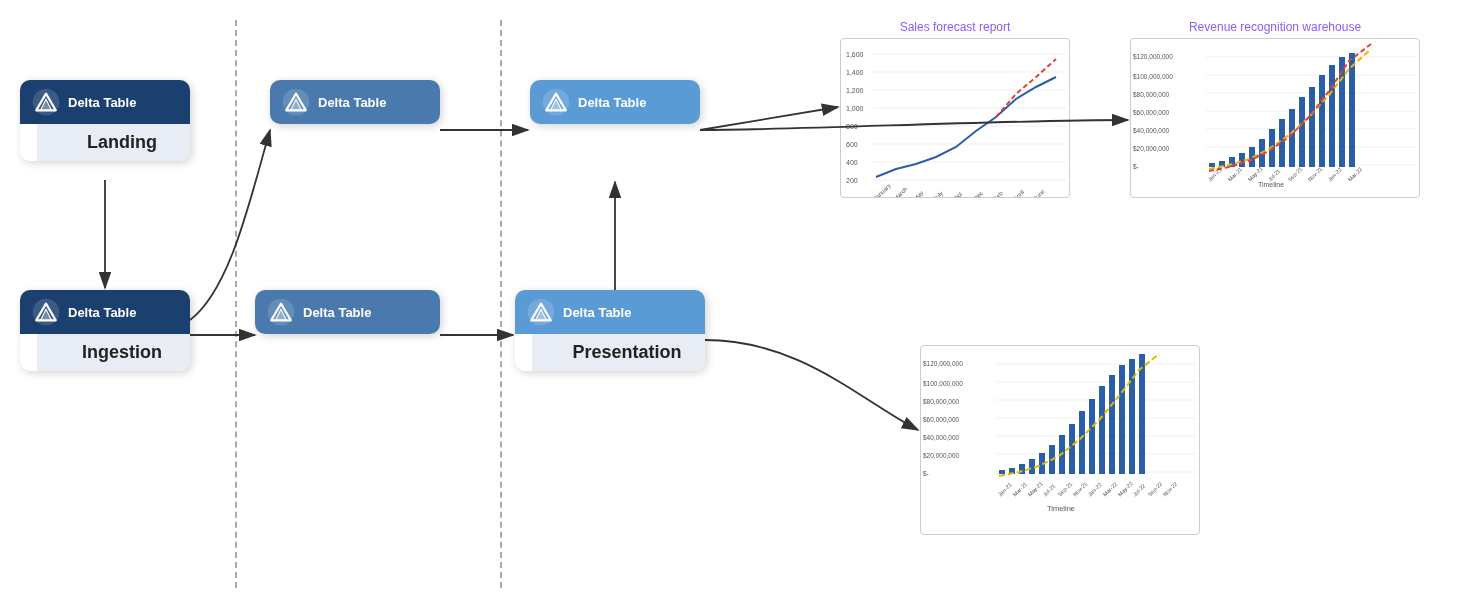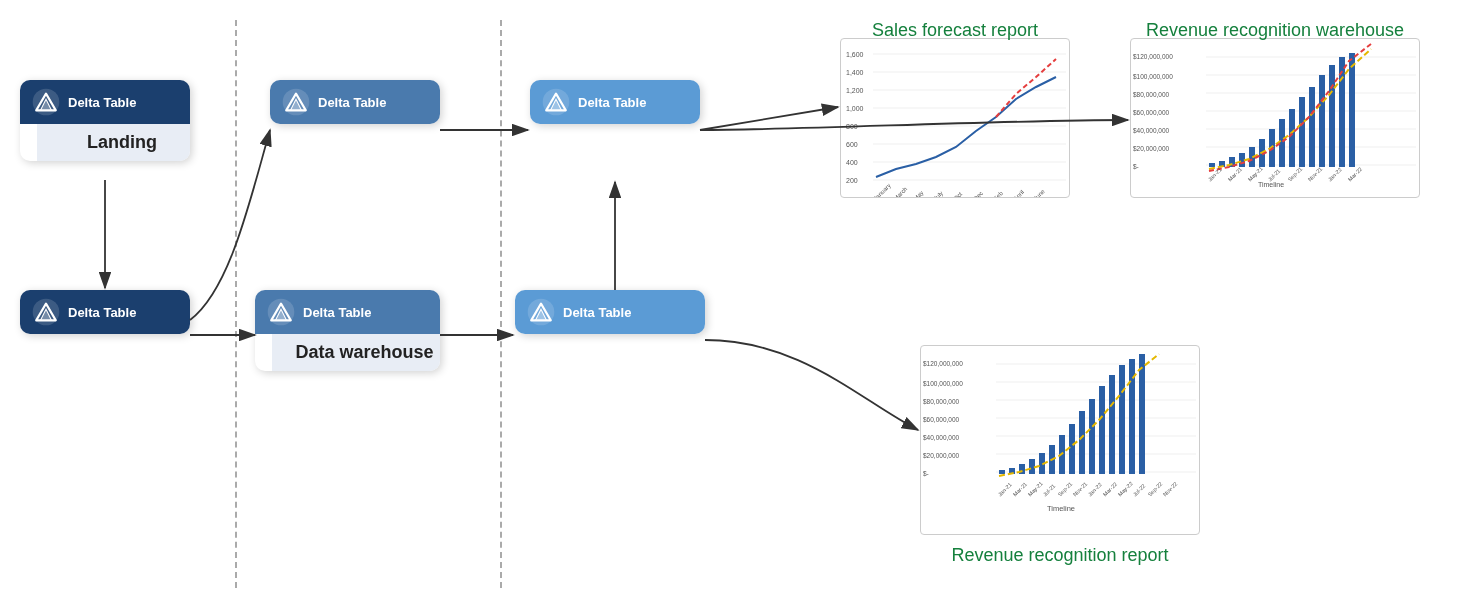--- a/index.html
+++ b/index.html
@@ -77,22 +77,22 @@
     .chart-box {
       position: absolute;
       background: #fff;
       border: 1px solid #ccc;
       border-radius: 4px;
       overflow: hidden;
     }
 
     .chart-title {
       position: absolute;
-      font-size: 18px;
-      color: #15803d;
+      font-size: 12px;
+      color: #8b5cf6;
       text-align: center;
     }
 
     
     .arrows-svg {
       position: absolute;
       top: 0; left: 0;
       width: 1465px;
       height: 608px;
       pointer-events: none;
@@ -120,20 +120,21 @@
 
   <div class="dt-node" style="left:20px;top:290px;">
     <div class="dt-header dt-dark">
       <svg class="delta-logo" viewBox="0 0 40 40">
         <circle cx="20" cy="20" r="19" fill="rgba(255,255,255,0.15)"></circle>
         <polygon points="20,8 34,32 6,32" fill="none" stroke="white" stroke-width="3" stroke-linejoin="round"></polygon>
         <polygon points="20,16 28,32 12,32" fill="rgba(255,255,255,0.3)" stroke="white" stroke-width="1.5"></polygon>
       </svg>
       <span>Delta Table</span>
     </div>
+    <div class="dt-label">Ingestion</div>
   </div>
 
   <div class="dt-node" style="left:270px;top:80px;">
     <div class="dt-header dt-mid">
       <svg class="delta-logo" viewBox="0 0 40 40">
         <circle cx="20" cy="20" r="19" fill="rgba(255,255,255,0.15)"></circle>
         <polygon points="20,8 34,32 6,32" fill="none" stroke="white" stroke-width="3" stroke-linejoin="round"></polygon>
         <polygon points="20,16 28,32 12,32" fill="rgba(255,255,255,0.3)" stroke="white" stroke-width="1.5"></polygon>
       </svg>
       <span>Delta Table</span>
@@ -142,21 +143,20 @@
 
   <div class="dt-node" style="left:255px;top:290px;width:185px;">
     <div class="dt-header dt-mid">
       <svg class="delta-logo" viewBox="0 0 40 40">
         <circle cx="20" cy="20" r="19" fill="rgba(255,255,255,0.15)"></circle>
         <polygon points="20,8 34,32 6,32" fill="none" stroke="white" stroke-width="3" stroke-linejoin="round"></polygon>
         <polygon points="20,16 28,32 12,32" fill="rgba(255,255,255,0.3)" stroke="white" stroke-width="1.5"></polygon>
       </svg>
       <span>Delta Table</span>
     </div>
-    <div class="dt-label">Data warehouse</div>
   </div>
 
   <div class="dt-node" style="left:530px;top:80px;">
     <div class="dt-header dt-light">
       <svg class="delta-logo" viewBox="0 0 40 40">
         <circle cx="20" cy="20" r="19" fill="rgba(255,255,255,0.15)"></circle>
         <polygon points="20,8 34,32 6,32" fill="none" stroke="white" stroke-width="3" stroke-linejoin="round"></polygon>
         <polygon points="20,16 28,32 12,32" fill="rgba(255,255,255,0.3)" stroke="white" stroke-width="1.5"></polygon>
       </svg>
       <span>Delta Table</span>
@@ -165,20 +165,21 @@
 
   <div class="dt-node" style="left:515px;top:290px;width:190px;">
     <div class="dt-header dt-light">
       <svg class="delta-logo" viewBox="0 0 40 40">
         <circle cx="20" cy="20" r="19" fill="rgba(255,255,255,0.15)"></circle>
         <polygon points="20,8 34,32 6,32" fill="none" stroke="white" stroke-width="3" stroke-linejoin="round"></polygon>
         <polygon points="20,16 28,32 12,32" fill="rgba(255,255,255,0.3)" stroke="white" stroke-width="1.5"></polygon>
       </svg>
       <span>Delta Table</span>
     </div>
+    <div class="dt-label">Presentation</div>
   </div>
 
   <div class="chart-box" style="left:840px;top:38px;width:230px;height:160px;">
     <svg width="230" height="160">
 
       <text x="5" y="18" font-size="7" fill="#555">1,600</text>
       <text x="5" y="36" font-size="7" fill="#555">1,400</text>
       <text x="5" y="54" font-size="7" fill="#555">1,200</text>
       <text x="5" y="72" font-size="7" fill="#555">1,000</text>
       <text x="5" y="90" font-size="7" fill="#555">800</text>
@@ -315,21 +316,20 @@
       <text x="138" y="148" font-size="5.5" fill="#555" transform="rotate(-45,142,148)">Sep-21</text>
       <text x="153" y="148" font-size="5.5" fill="#555" transform="rotate(-45,157,148)">Nov-21</text>
       <text x="168" y="148" font-size="5.5" fill="#555" transform="rotate(-45,172,148)">Jan-22</text>
       <text x="183" y="148" font-size="5.5" fill="#555" transform="rotate(-45,187,148)">Mar-22</text>
       <text x="198" y="148" font-size="5.5" fill="#555" transform="rotate(-45,202,148)">May-22</text>
       <text x="213" y="148" font-size="5.5" fill="#555" transform="rotate(-45,217,148)">Jul-22</text>
       <text x="228" y="148" font-size="5.5" fill="#555" transform="rotate(-45,232,148)">Sep-22</text>
       <text x="243" y="148" font-size="5.5" fill="#555" transform="rotate(-45,247,148)">Nov-22</text>
     </svg>
   </div>
-  <div class="chart-title" style="left:920px;top:545px;width:280px;text-align:center;">Revenue recognition report</div>
 
   <svg class="arrows-svg">
     <defs>
       <marker id="arrowhead" markerWidth="10" markerHeight="7" refX="9" refY="3.5" orient="auto">
         <polygon points="0 0, 10 3.5, 0 7" fill="#333"></polygon>
       </marker>
       <marker id="arrowhead-up" markerWidth="10" markerHeight="7" refX="9" refY="3.5" orient="auto">
         <polygon points="0 0, 10 3.5, 0 7" fill="#333"></polygon>
       </marker>
     </defs>

